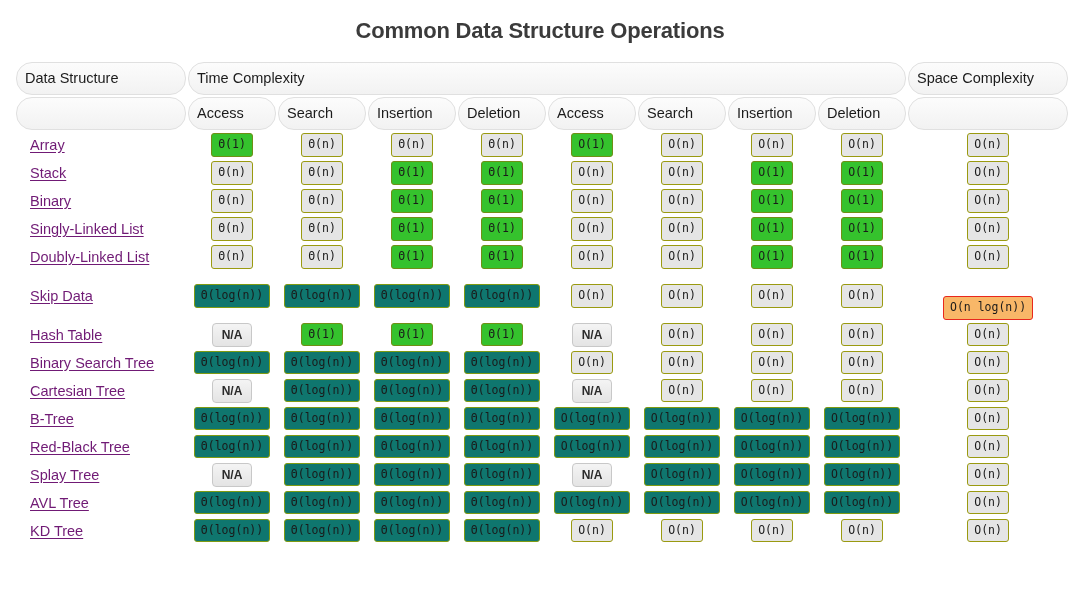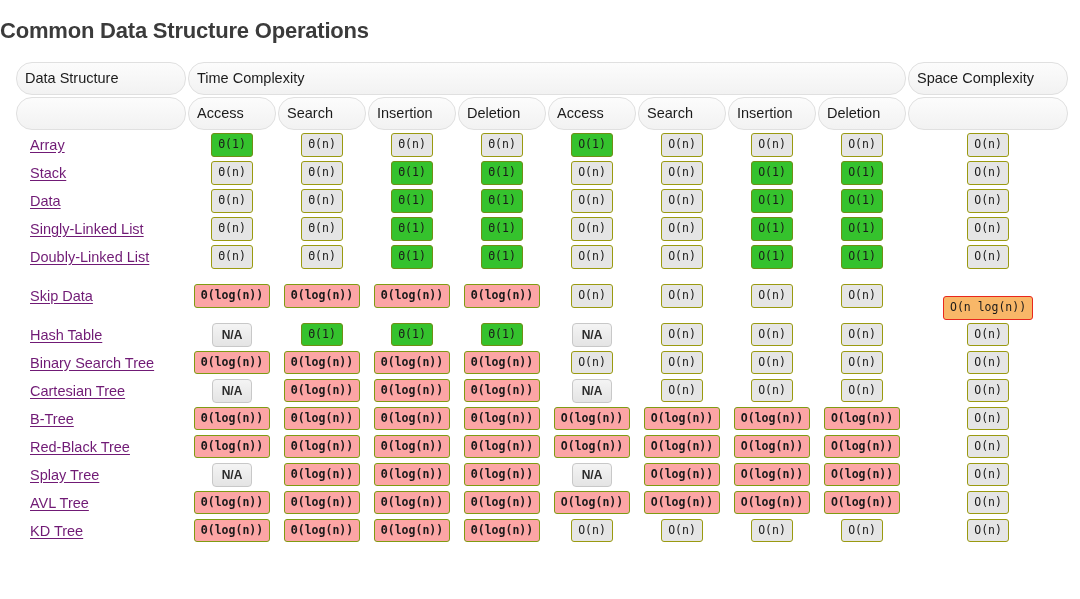--- a/index.html
+++ b/index.html
@@ -6,20 +6,21 @@
   html, body {
     margin: 0; padding: 0;
     width: 1080px; height: 599px;
     background: #ffffff;
     font-family: "Liberation Sans", sans-serif;
     overflow: hidden;
   }
   #page { width: 1080px; height: 599px; position: relative; }
 
   .title {
+    text-align: center;
     font-size: 22px;
     font-weight: bold;
     color: #3b3b3b;
     letter-spacing: -0.2px;
     padding-top: 18px;
     padding-bottom: 16px;
     margin: 0;
   }
 
   table.bigO {
@@ -74,21 +75,21 @@
     font-size: 11.5px;
     line-height: 1;
     padding: 5px 6px 5px 6px;
     border-radius: 3px;
     border: 1px solid #8a8a00;
     color: #1a1a1a;
     white-space: nowrap;
   }
   .chip.green    { background: #35c22d; border-color: #6f8f14; }
   .chip.yellow   { background: #e5e5e5; border-color: #9a9a10; }
-  .chip.chart    { background: #fca5a5; border-color: #7f9b12; font-weight: bold; }
+  .chip.chart    { background: #0f766e; border-color: #7f9b12; }
   .chip.orange   { background: #f8b768; border-color: #e8281e; margin-top: 24px; }
   .chip.na {
     background: linear-gradient(to bottom, #f4f4f4 0%, #e4e4e4 100%);
     border: 1px solid #c8c8c8;
     border-radius: 4px;
     font-family: "Liberation Sans", sans-serif;
     font-size: 12px;
     font-weight: bold;
     color: #2b2b2b;
     padding: 5px 9px;
@@ -152,21 +153,21 @@
           <td><span class="chip yellow">Θ(n)</span></td>
           <td><span class="chip green">Θ(1)</span></td>
           <td><span class="chip green">Θ(1)</span></td>
           <td><span class="chip yellow">O(n)</span></td>
           <td><span class="chip yellow">O(n)</span></td>
           <td><span class="chip green">O(1)</span></td>
           <td><span class="chip green">O(1)</span></td>
           <td><span class="chip yellow">O(n)</span></td>
         </tr>
         <tr>
-          <td class="rowhead"><span class="lbl">Data</span></td>
+          <td class="rowhead"><span class="lbl">Binary</span></td>
           <td><span class="chip yellow">Θ(n)</span></td>
           <td><span class="chip yellow">Θ(n)</span></td>
           <td><span class="chip green">Θ(1)</span></td>
           <td><span class="chip green">Θ(1)</span></td>
           <td><span class="chip yellow">O(n)</span></td>
           <td><span class="chip yellow">O(n)</span></td>
           <td><span class="chip green">O(1)</span></td>
           <td><span class="chip green">O(1)</span></td>
           <td><span class="chip yellow">O(n)</span></td>
         </tr>

